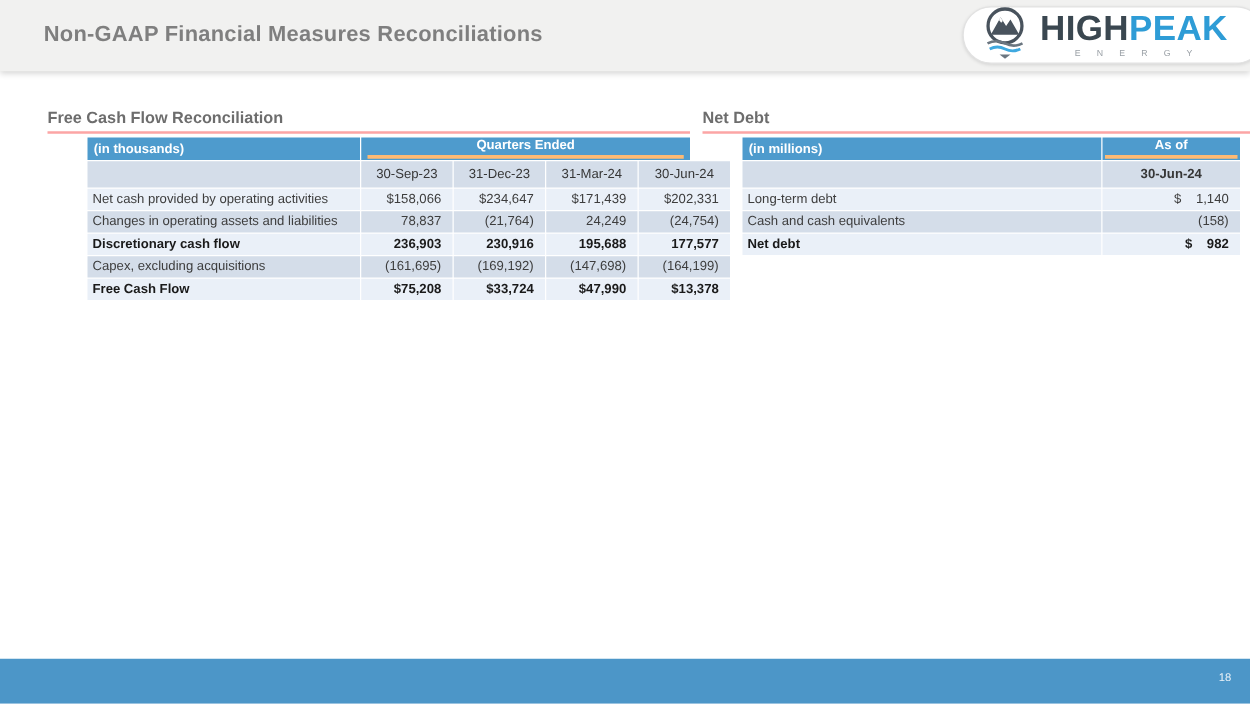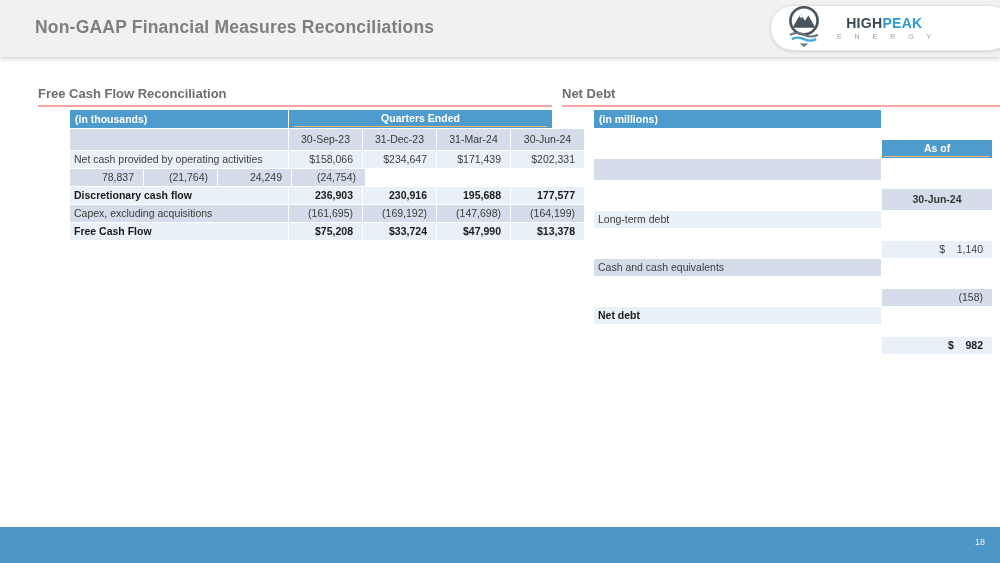--- a/index.html
+++ b/index.html
@@ -12,59 +12,59 @@
   .top-band { position:absolute; left:0; top:0; width:1000px; height:57px;
               background:#F1F1F0; box-shadow:0 2px 5px rgba(0,0,0,0.18); }
   .slide-title { position:absolute; left:35px; top:17px; font-size:17.5px; font-weight:bold; color:#7F7F7F; letter-spacing:0.2px; }
 
   
   .logo-pill { position:absolute; left:770px; top:5px; width:242px; height:46px;
                background:#ffffff; border:1px solid #E2E2E2; border-radius:23px;
                box-shadow:0 1px 3px rgba(0,0,0,0.12);
                display:flex; align-items:center; padding-left:12px; gap:7px; }
   .logo-text { display:flex; flex-direction:column; align-items:center; }
-  .logo-word { font-size:14px; font-weight:800; line-height:1; letter-spacing:0.3px; }
+  .logo-word { font-size:28px; font-weight:800; line-height:1; letter-spacing:0.3px; }
   .logo-word .hp-high { color:#3A4750; }
   .logo-word .hp-peak { color:#2E9CD6; }
   .logo-energy { font-size:7px; letter-spacing:5.5px; color:#9AA0A6; margin-top:3px; padding-left:5px; }
 
   
   .section { position:absolute; top:86px; }
   .section-fcf { left:38px; width:514px; }
   .section-nd  { left:562px; width:482px; }
   .section-title { font-size:13px; font-weight:bold; color:#6D6D6D; padding-bottom:4px;
                    border-bottom:2px solid #fca5a5; }
 
   
   .tbl { width:100%; margin-top:3px; font-size:10.5px; color:#3D3D3D; }
   .tr { display:flex; gap:1px; margin-bottom:1px;padding-left:32px; }
 
   .hdr1 .cell { background:#4E9BCD; color:#ffffff; font-weight:bold; height:18px; line-height:18px; }
   .hdr1 .c-unit { padding-left:5px; }
   .hdr1 .c-group { display:flex; align-items:flex-end; justify-content:center; }
-  .qe-inner { width:96%; text-align:center; line-height:16px; border-bottom:1px solid #fdba74; margin-bottom:1px; }
+  .qe-inner { width:96%; text-align:center; line-height:16px; border-bottom:3px solid #fdba74; margin-bottom:1px; }
 
   .hdr2 .cell { background:#D4DDE9; height:21px; line-height:21px; text-align:center; color:#363636; }
 
   .t-row .cell { height:17px; line-height:17px; }
   .t-row:nth-child(odd) .cell  { background:#EAF0F8; }
   .t-row:nth-child(even) .cell { background:#D4DDE9; }
   .t-row.bold { font-weight:bold; color:#1A1A1A; }
 
   .c-label { padding-left:4px; overflow:hidden; white-space:nowrap; }
   .c-val { text-align:right; padding-right:9px; white-space:pre; }
 
   
   .tbl-fcf .c-label { width:218px; flex:0 0 218px; }
   .tbl-fcf .c-val, .tbl-fcf .c-date { width:73px; flex:0 0 73px; }
   .tbl-fcf .c-group { flex:1; }
 
   
   .tbl-nd .c-label { width:287px; flex:0 0 287px; }
-  .tbl-nd .c-val, .tbl-nd .c-group, .tbl-nd .c-date { width:110px; flex:0 0 110px;margin-top:30px; }
+  .tbl-nd .c-val, .tbl-nd .c-group, .tbl-nd .c-date { width:110px; flex:0 0 110px; }
   .tbl-nd .hdr2 .c-date { font-weight:bold; }
 
   
   .footer-bar { position:absolute; left:0; bottom:0; width:1000px; height:36px; background:#4C96C8; }
   .page-number { position:absolute; right:15px; top:10px; font-size:9px; color:#EAF2F8; }
 </style>
 </head>
 <body>
 
 <div class="slide">
@@ -109,20 +109,21 @@
       </div>
       <div class="tbody">
         <div class="tr t-row">
           <div class="cell c-label">Net cash provided by operating activities</div>
           <div class="cell c-val">$158,066</div>
           <div class="cell c-val">$234,647</div>
           <div class="cell c-val">$171,439</div>
           <div class="cell c-val">$202,331</div>
         </div>
         <div class="tr t-row">
+          <div class="cell c-label">Changes in operating assets and liabilities</div>
           <div class="cell c-val">78,837</div>
           <div class="cell c-val">(21,764)</div>
           <div class="cell c-val">24,249</div>
           <div class="cell c-val">(24,754)</div>
         </div>
         <div class="tr t-row bold">
           <div class="cell c-label">Discretionary cash flow</div>
           <div class="cell c-val">236,903</div>
           <div class="cell c-val">230,916</div>
           <div class="cell c-val">195,688</div>

